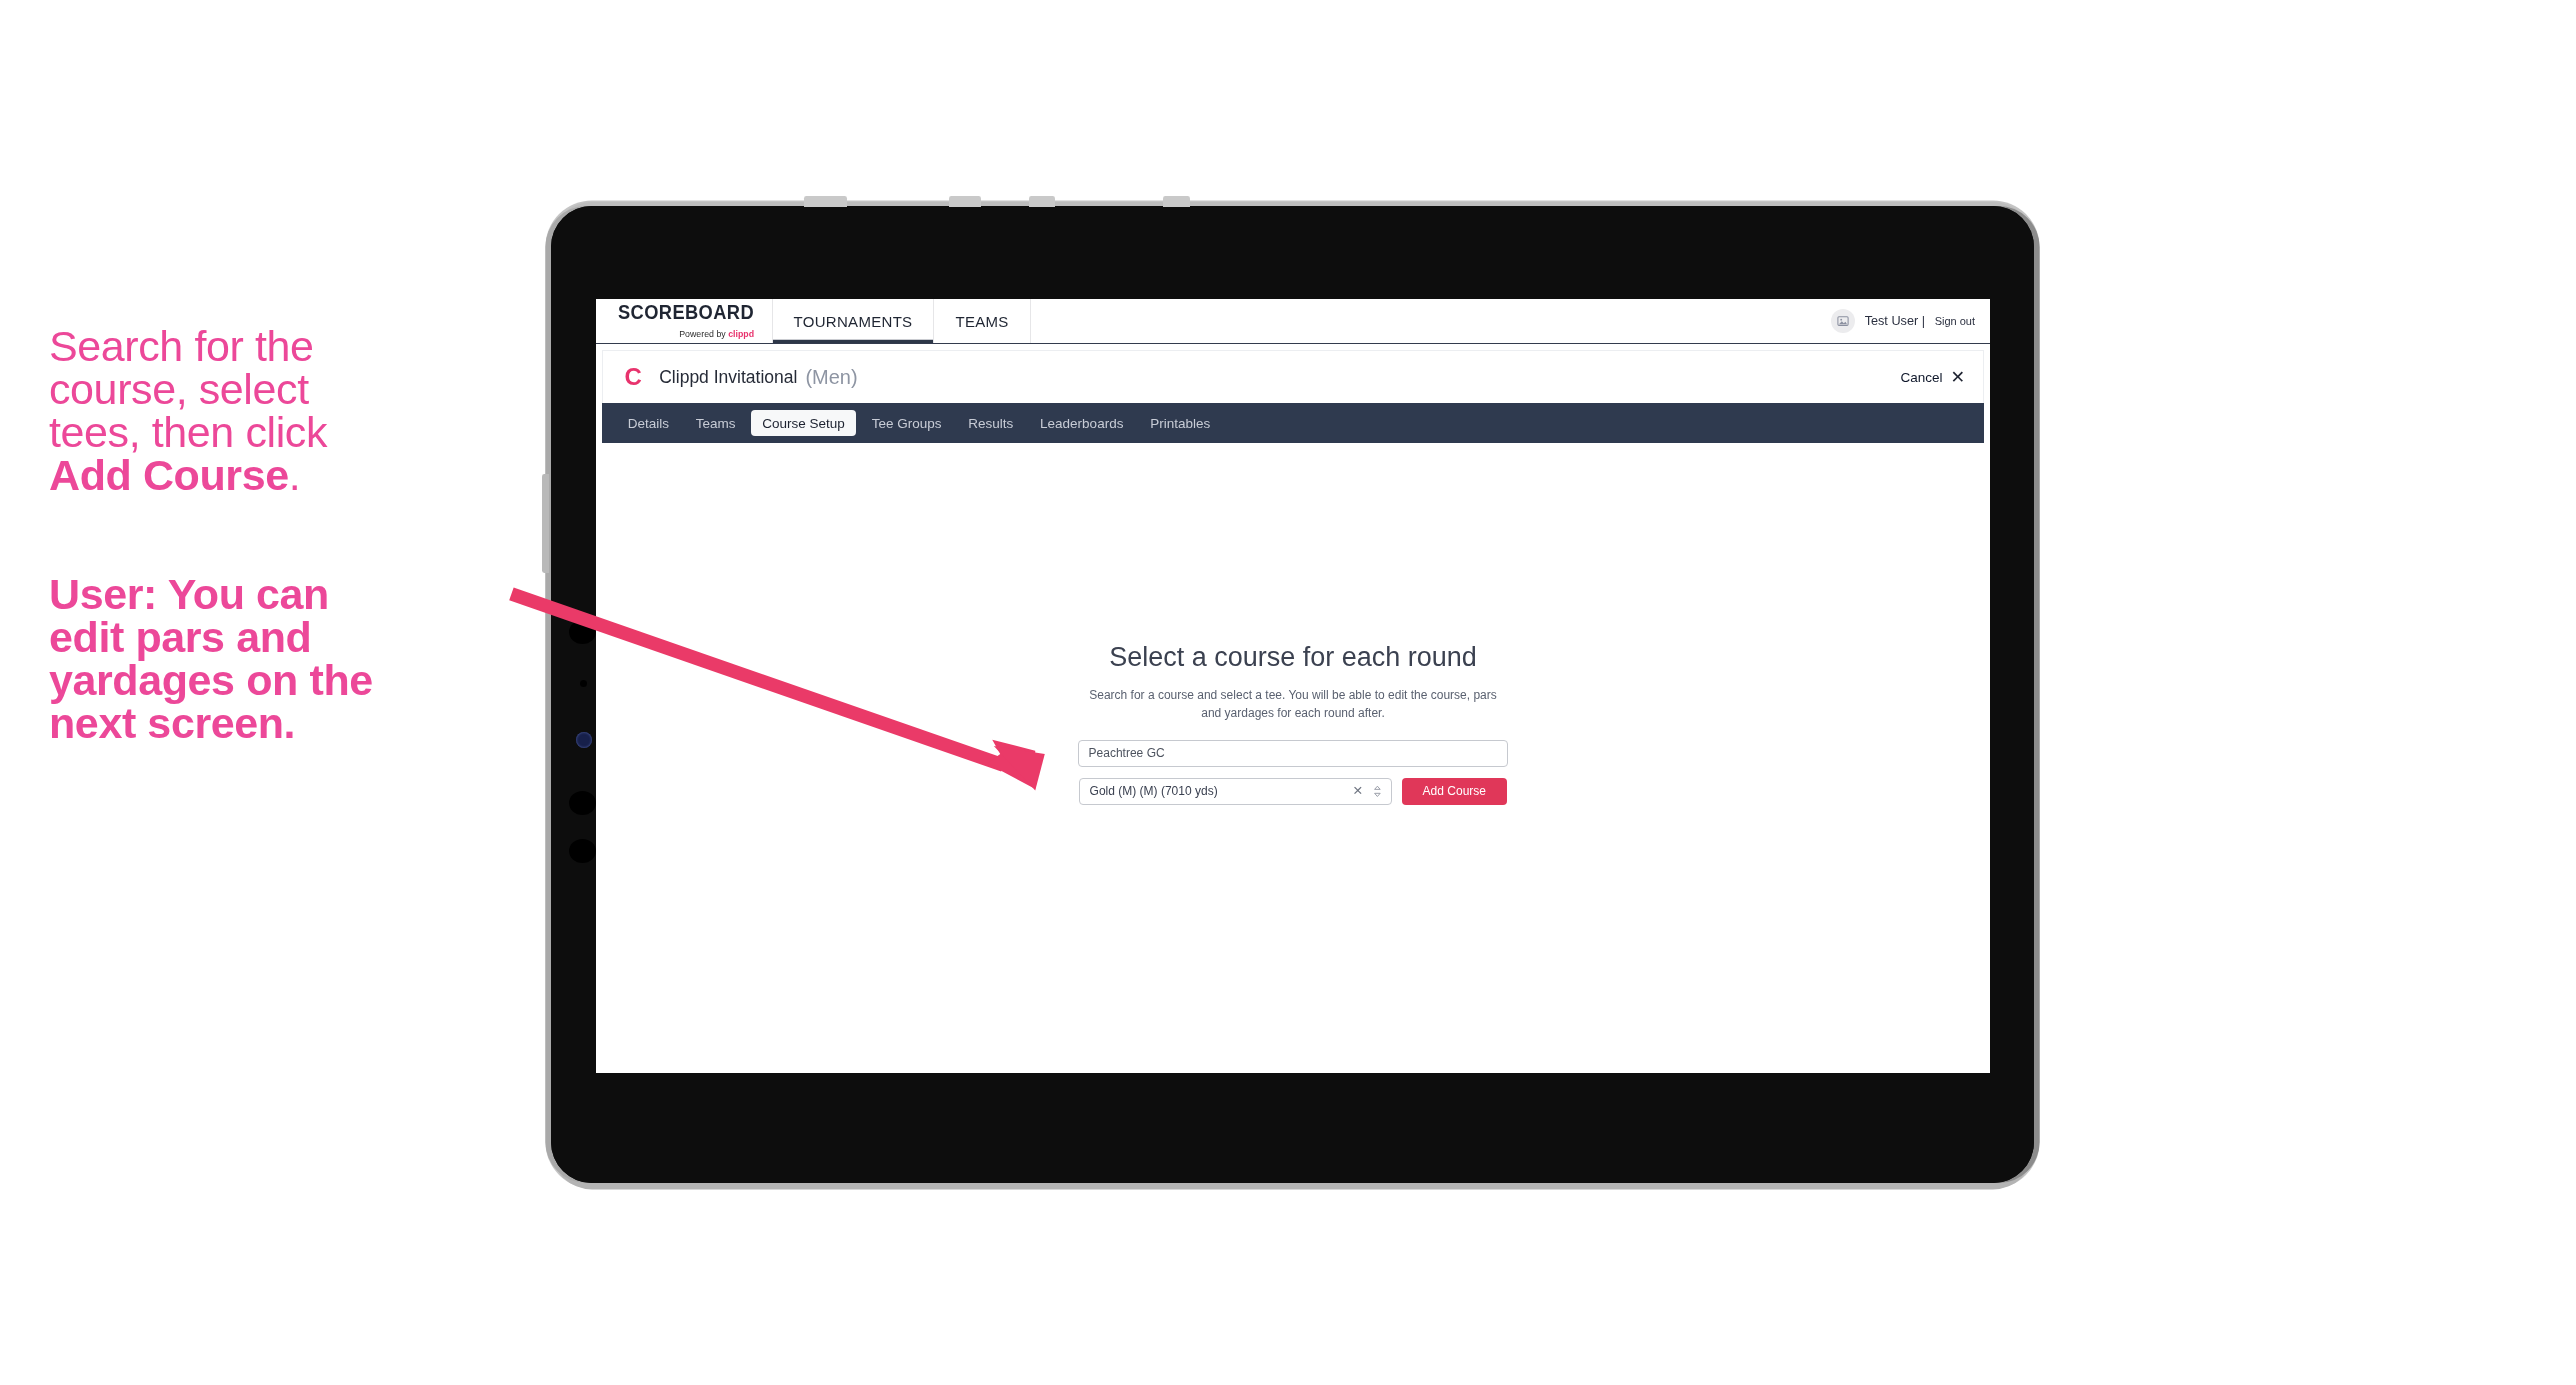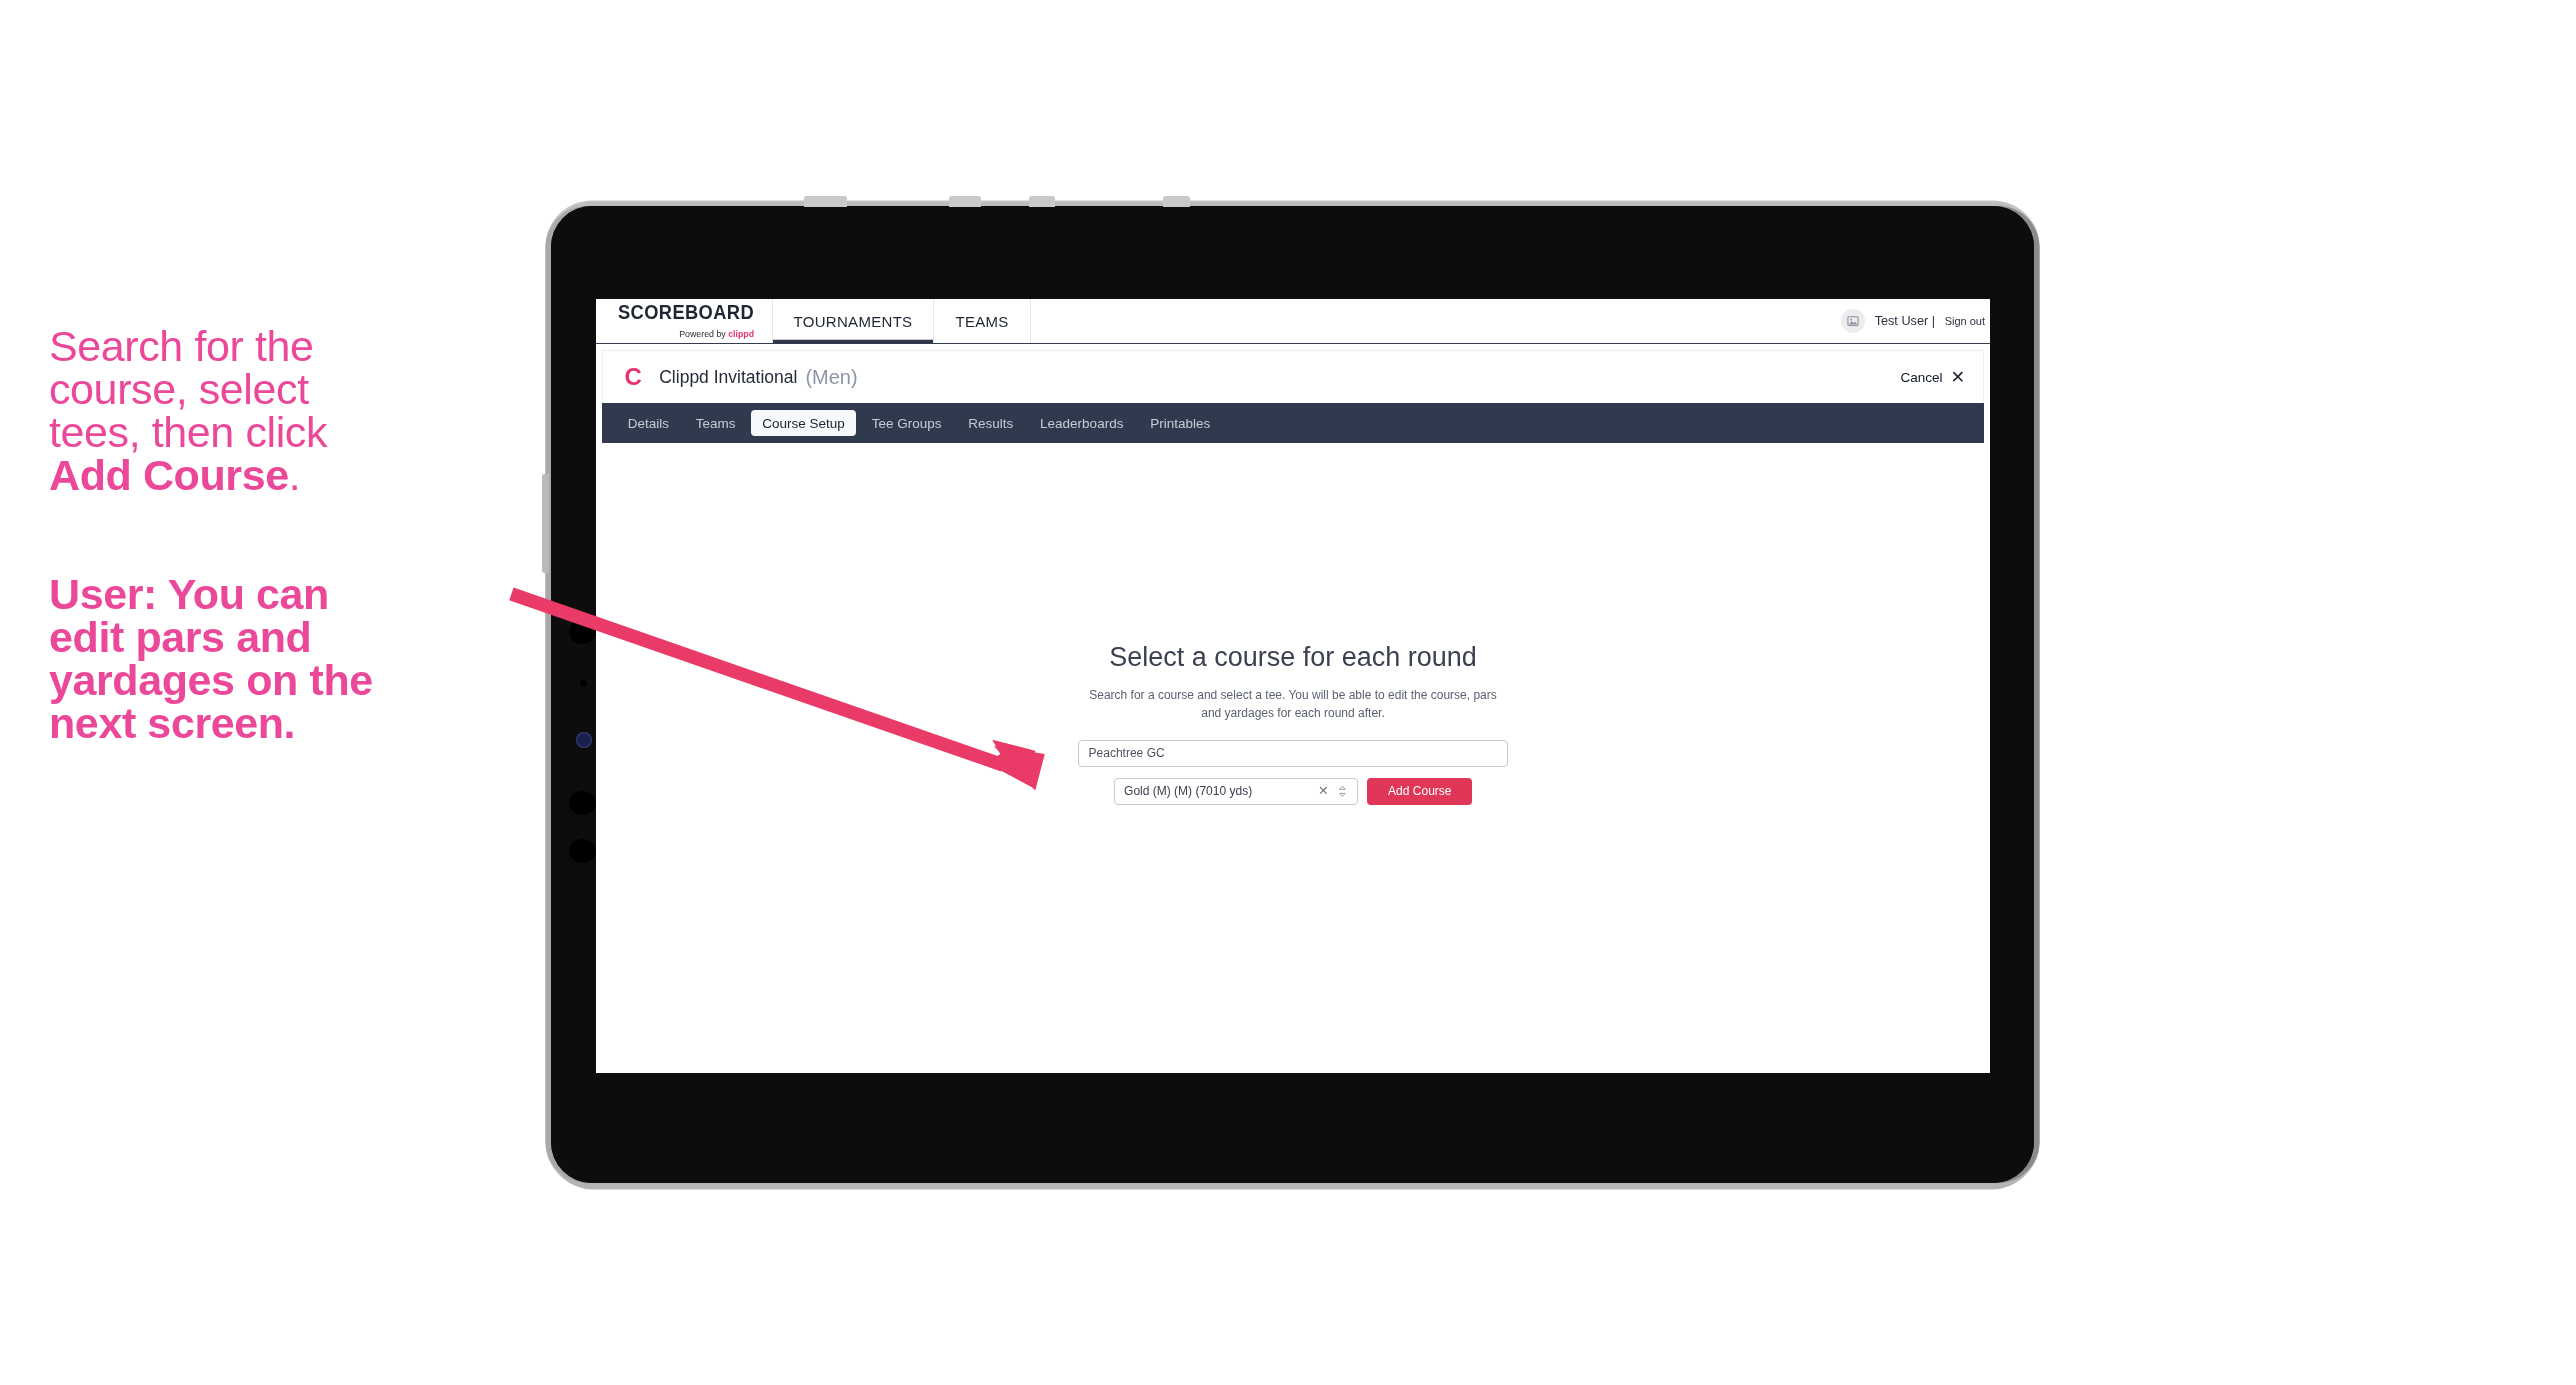--- a/index.html
+++ b/index.html
@@ -101,21 +101,21 @@
     display: flex; align-items: center; justify-content: center;
     padding: 0 21px;
     font-size: 15px; color: #1f2532;
     border-right: 0.8px solid #e6e6e8;
     letter-spacing: 0.3px;
   }
   .navitem.active { box-shadow: inset 0 -3.2px 0 0 #2d3748; }
   .navspacer { flex: 1 1 auto; border-right: none; }
   .navright {
     display: flex; align-items: center; gap: 9.6px;
-    padding: 0 5px 0 0; margin-left: auto;
+    padding: 0 15px 0 0; margin-left: auto;
   }
   .avatar {
     width: 24px; height: 24px; border-radius: 50%;
     background: #ececee; display: flex; align-items: center; justify-content: center;
   }
   .avatar svg { display: block; }
   .userline { font-size: 12.7px; color: #2b3040; }
   .signout { font-size: 11px; color: #2b3040; }
 
   
@@ -178,21 +178,21 @@
     border-radius: 4px;
     background: #fff;
     font-size: 12px;
     color: #4d535f;
     padding: 0 9.6px;
     font-family: "Liberation Sans", sans-serif;
   }
   .row2 { margin-top: 11px; display: flex; align-items: center; gap: 9.6px; }
   .tee-select {
     position: relative;
-    width: 244px; height: 27px;
+    width: 313px; height: 27px;
     border: 0.8px solid #c6c9cf;
     border-radius: 4px;
     background: #fff;
     display: flex; align-items: center;
     padding: 0 9.6px;
   }
   .tee-value { font-size: 12px; color: #3a4050; }
   .tee-icons { margin-left: auto; display: flex; align-items: center; gap: 9.6px; }
   .clear-x { font-size: 12.7px; color: #6e7480; line-height: 1; }
   .updown { display: flex; flex-direction: column; line-height: 0.55; color: #8d929d; font-size: 10.4px; }

